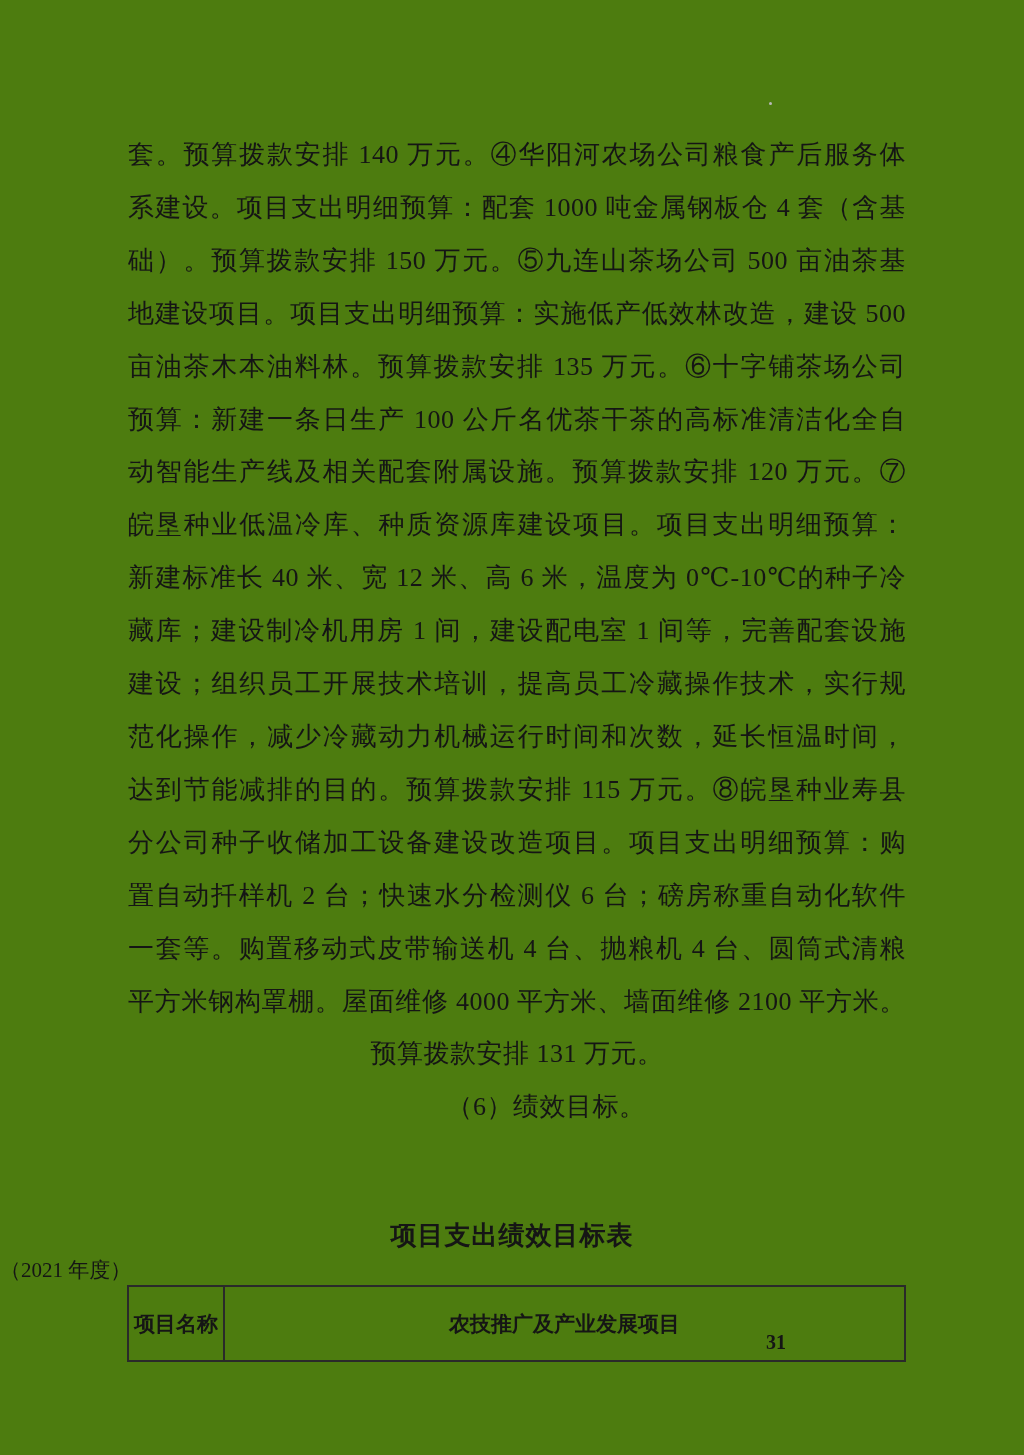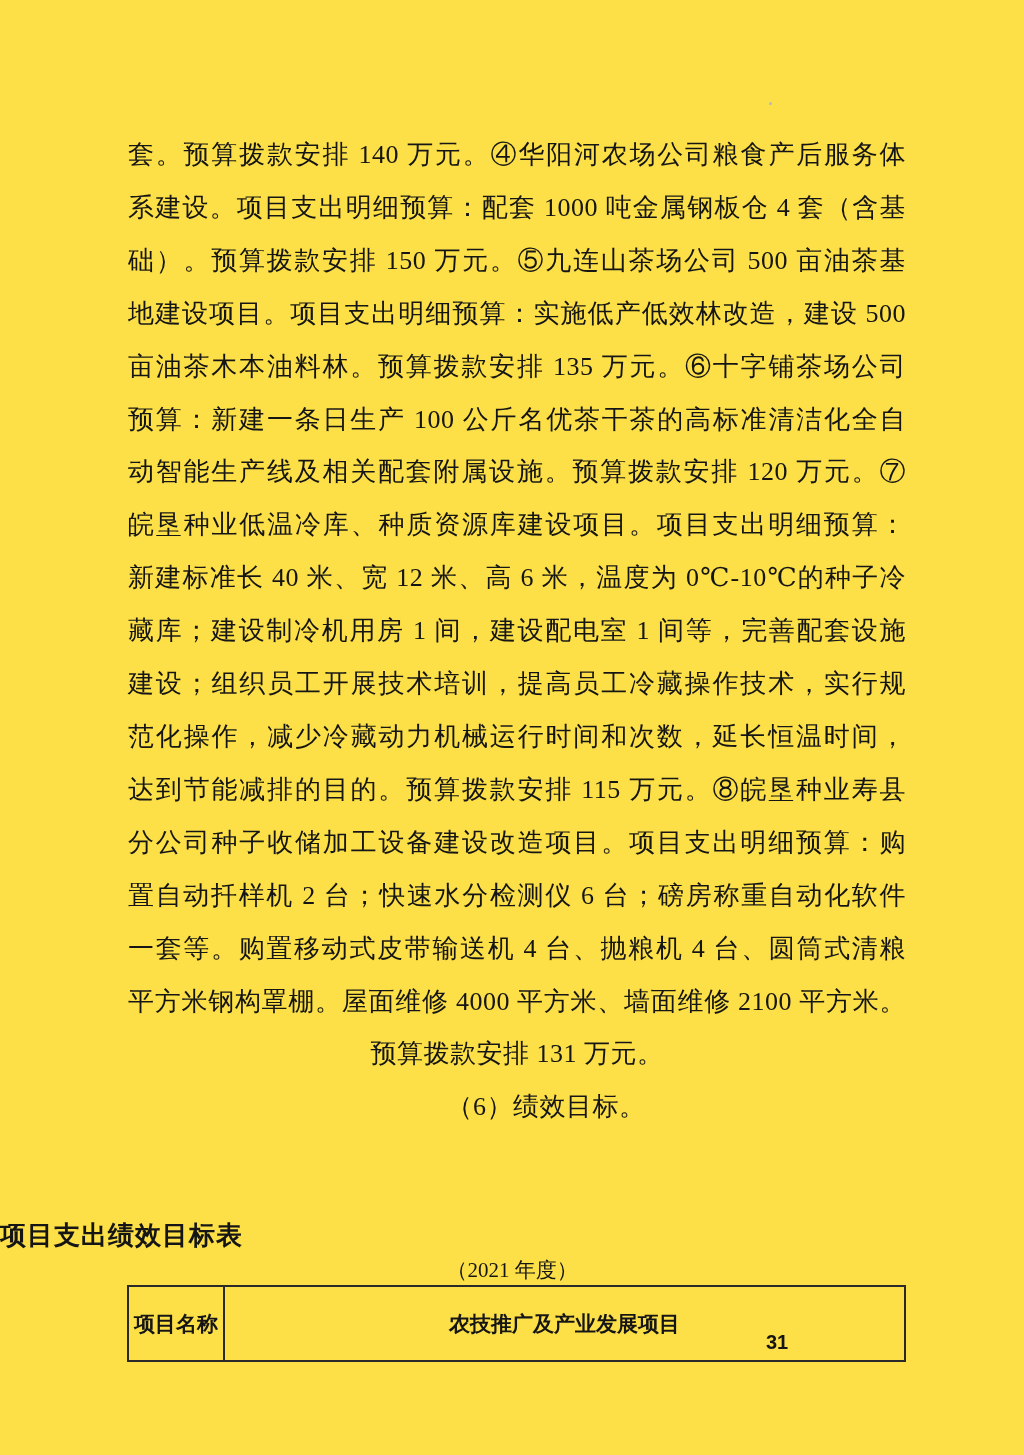--- a/index.html
+++ b/index.html
@@ -1,21 +1,21 @@
 <!DOCTYPE html>
 <html><head>
 <meta charset="utf-8">
 <style>
   html, body { margin: 0; padding: 0; background: #e8e8e8; }
   .page {
     position: relative;
     width: 1024px;
     height: 1455px;
     margin: 0 auto;
-    background: #fde047;
+    background: #4d7c0f;
     color: #151515;
     font-family: "Liberation Serif", "DejaVu Serif", serif;
     overflow: hidden;
   }
   .body-text {
     position: absolute;
     left: 128px;
     top: 129px;
     width: 778px;
     font-size: 26px;
@@ -26,29 +26,29 @@
   .line.just {
     text-align: justify;
     text-align-last: justify;
   }
   .line.left { text-align: center; }
   .line.indent { text-indent: 58px; }
   .table-title {
     position: absolute;
     left: 0; top: 1218px;
     width: 100%;
+    text-align: center;
     font-size: 26px;
     font-weight: 700;
     letter-spacing: 1px;
   }
   .table-subtitle {
     position: absolute;
     left: 0; top: 1256px;
     width: 100%;
-    text-align: center;
     font-size: 21px;
   }
   table.perf {
     position: absolute;
     left: 127px; top: 1285px;
     width: 779px;
     border-collapse: collapse;
     table-layout: fixed;
   }
   table.perf td {
@@ -59,21 +59,21 @@
     font-size: 21px;
     font-weight: 600;
     padding: 16px 4px;
   }
   td.label-cell { width: 86px; }
   .pageno {
     position: absolute;
     left: 766px; top: 1331px;
     font-size: 20px;
     font-weight: 700;
-    font-family: Liberation Sans, sans-serif;
+    font-family: Liberation Serif, serif;
   }
   .speck {
     position: absolute;
     width: 3px; height: 3px;
     background: #b9b9b9;
     border-radius: 50%;
   }
 </style>
 </head>
 <body>

